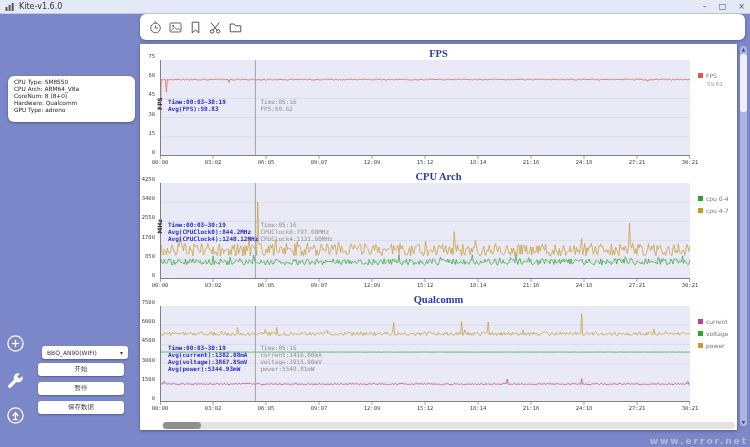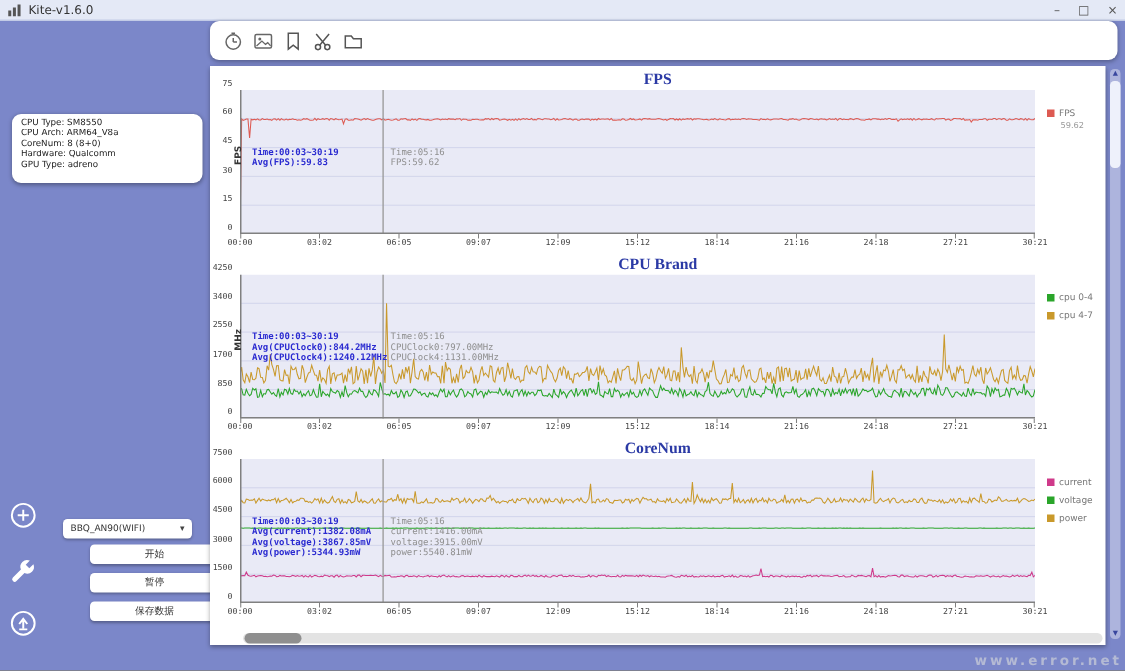--- a/index.html
+++ b/index.html
@@ -19,21 +19,21 @@
   .card h1{margin:0 0 1px 0;font-family:"Liberation Serif",serif;font-weight:bold;
            font-size:12px;color:#2740b8;letter-spacing:.3px;}
   .card .line{font-size:5.8px;line-height:1.2;color:#222;white-space:nowrap;overflow:hidden;}
   
   .rail-btn{position:absolute;left:6px;width:19px;height:19px;cursor:pointer;}
   
   .select{position:absolute;left:42px;top:346px;width:86px;height:13px;background:#fff;border-radius:3px;
           display:flex;align-items:center;padding:0 5px;box-sizing:border-box;
           font-size:6px;color:#333;box-shadow:0 1px 2px rgba(0,0,0,.3);}
   .select .chev{margin-left:auto;font-size:6px;color:#444;}
-  .side-buttons{position:absolute;left:60px;top:363px;width:86px;}
+  .side-buttons{position:absolute;left:38px;top:363px;width:86px;}
   .side-buttons .btn{width:86px;height:13px;background:#fff;border-radius:3px;margin-bottom:6px;
           display:flex;align-items:center;justify-content:center;font-size:6.5px;color:#333;
           box-shadow:0 1px 2px rgba(0,0,0,.3);cursor:pointer;box-sizing:border-box;}
   
   .topbar{position:absolute;left:140px;top:14px;width:605px;height:26px;background:#fff;border-radius:6px;
           box-shadow:0 1px 3px rgba(0,0,0,.3);display:flex;align-items:center;gap:7px;
           padding:0 9px;box-sizing:border-box;}
   .topbar .tb-icon{width:13px;height:13px;flex:0 0 auto;cursor:pointer;}
   .label-bar{flex:1;height:17px;background:#a9cd90;border:1px solid #93bb7c;border-radius:2px;
              display:flex;align-items:center;justify-content:center;
@@ -218,21 +218,21 @@
     </div>
     <div class="legend">
             <div class="legend-item">
               <span class="legend-swatch" style="background: rgb(221, 90, 82);"></span>
               <span class="legend-label">FPS</span>
             </div>
             <div class="legend-value">59.62</div>
           </div>
   </section>
         <section class="chart" style="top: 127px;">
-    <div class="chart-title">CPU Brand</div>
+    <div class="chart-title">CPU Arch</div>
     <div class="plot-wrap">
       <svg class="plot-svg" viewBox="0 0 530 100" preserveAspectRatio="none">
               <rect x="0" y="0" width="530" height="96" fill="#e9eaf6"></rect>
               <line x1="0" y1="76.8" x2="530" y2="76.8" stroke="#cfd3ea" stroke-width="0.6"></line>
               <line x1="0" y1="57.599999999999994" x2="530" y2="57.599999999999994" stroke="#cfd3ea" stroke-width="0.6"></line>
               <line x1="0" y1="38.400000000000006" x2="530" y2="38.400000000000006" stroke="#cfd3ea" stroke-width="0.6"></line>
               <line x1="0" y1="19.19999999999999" x2="530" y2="19.19999999999999" stroke="#cfd3ea" stroke-width="0.6"></line>
               <line x1="0.5" y1="96" x2="0.5" y2="99" stroke="#808080" stroke-width="0.7"></line>
               <line x1="53" y1="96" x2="53" y2="99" stroke="#808080" stroke-width="0.7"></line>
               <line x1="106" y1="96" x2="106" y2="99" stroke="#808080" stroke-width="0.7"></line>
@@ -288,21 +288,21 @@
               <span class="legend-swatch" style="background: rgb(42, 165, 42);"></span>
               <span class="legend-label">cpu 0-4</span>
             </div>
             <div class="legend-item">
               <span class="legend-swatch" style="background: rgb(201, 153, 43);"></span>
               <span class="legend-label">cpu 4-7</span>
             </div>
           </div>
   </section>
         <section class="chart" style="top: 250px;">
-    <div class="chart-title">CoreNum</div>
+    <div class="chart-title">Qualcomm</div>
     <div class="plot-wrap">
       <svg class="plot-svg" viewBox="0 0 530 100" preserveAspectRatio="none">
               <rect x="0" y="0" width="530" height="96" fill="#e9eaf6"></rect>
               <line x1="0" y1="76.8" x2="530" y2="76.8" stroke="#cfd3ea" stroke-width="0.6"></line>
               <line x1="0" y1="57.599999999999994" x2="530" y2="57.599999999999994" stroke="#cfd3ea" stroke-width="0.6"></line>
               <line x1="0" y1="38.400000000000006" x2="530" y2="38.400000000000006" stroke="#cfd3ea" stroke-width="0.6"></line>
               <line x1="0" y1="19.19999999999999" x2="530" y2="19.19999999999999" stroke="#cfd3ea" stroke-width="0.6"></line>
               <line x1="0.5" y1="96" x2="0.5" y2="99" stroke="#808080" stroke-width="0.7"></line>
               <line x1="53" y1="96" x2="53" y2="99" stroke="#808080" stroke-width="0.7"></line>
               <line x1="106" y1="96" x2="106" y2="99" stroke="#808080" stroke-width="0.7"></line>

